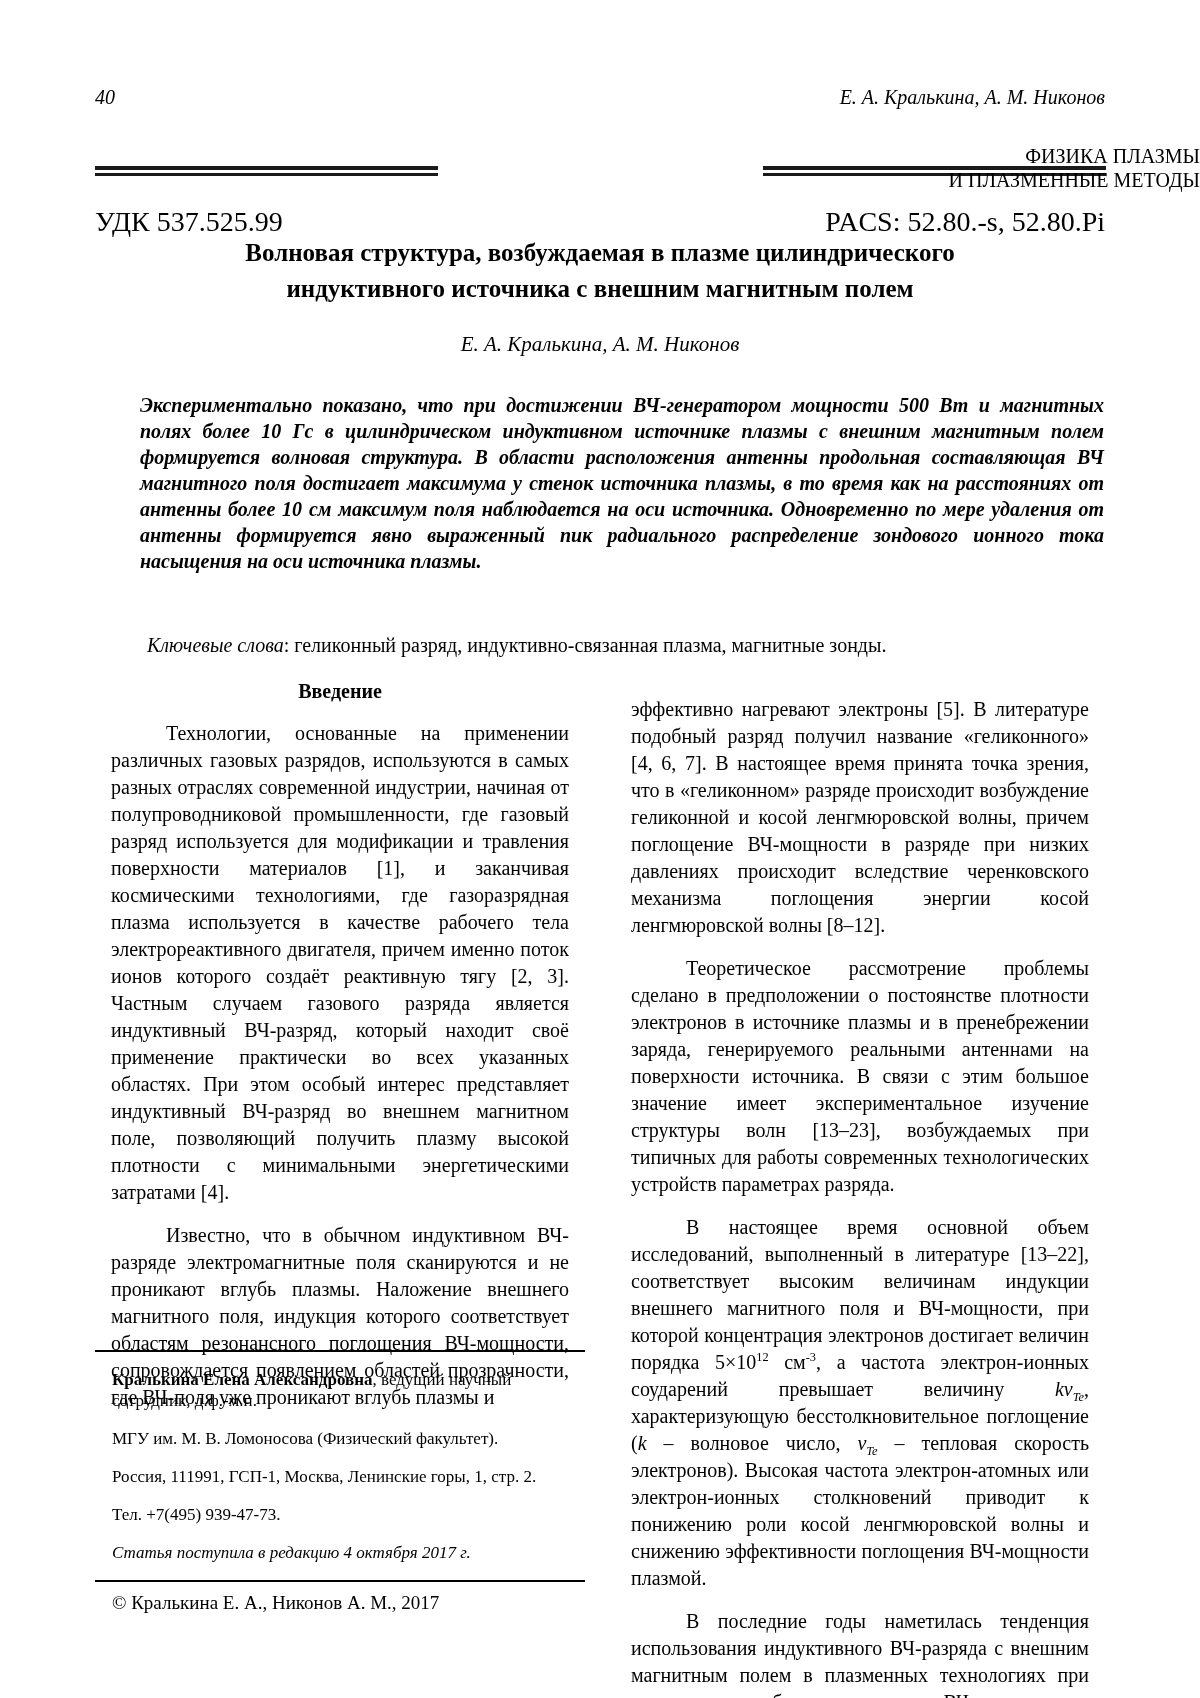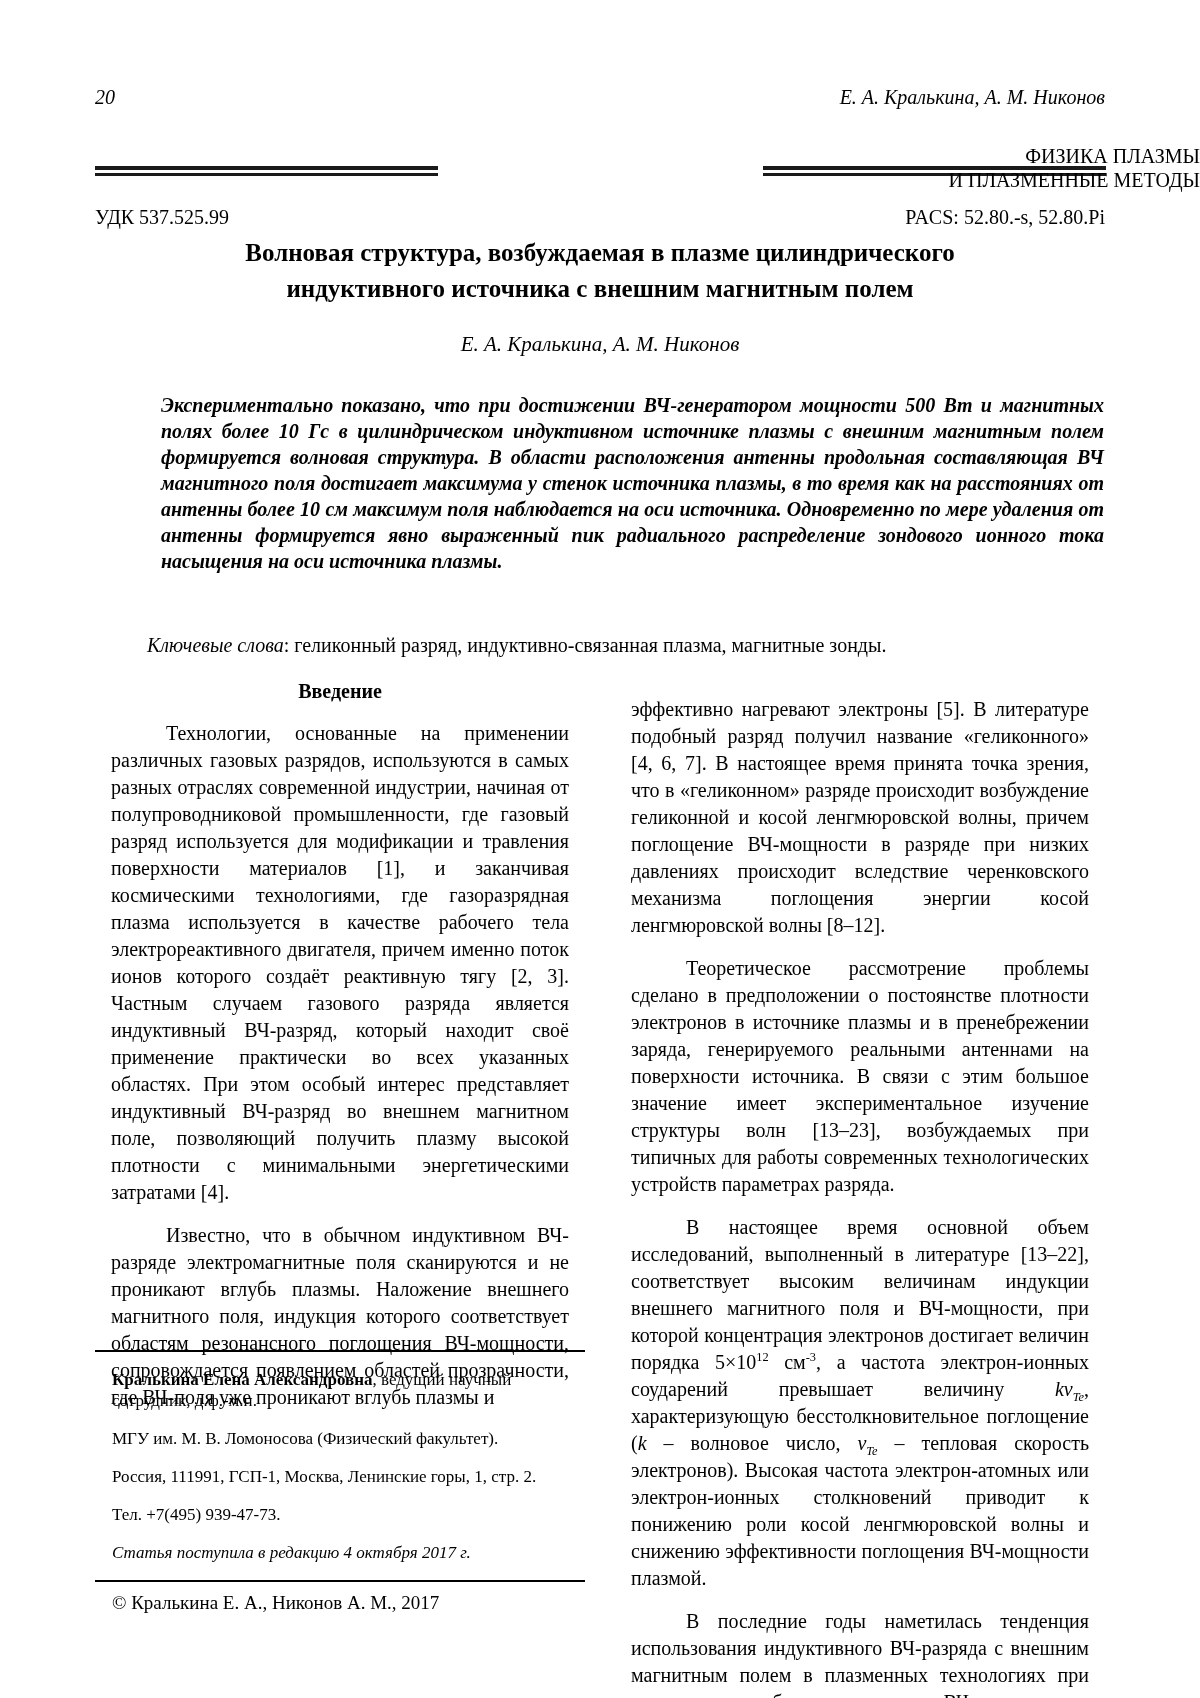--- a/index.html
+++ b/index.html
@@ -24,34 +24,34 @@
   }
   .rule-double{
     position:absolute;top:166px;height:3px;width:343px;
     border-top:4px solid #1a1a1a;border-bottom:3px solid #1a1a1a;
   }
   .rule-double.left{left:95px;}
   .rule-double.right{right:94px;}
   .codes-row{
     position:absolute;top:206px;left:95px;right:95px;
     display:flex;justify-content:space-between;
-    font-size:20px;
+    font-size:28px;
   }
   
   .article-title{
     position:absolute;top:235px;left:60px;right:60px;
     text-align:center;font-size:25px;font-weight:bold;line-height:36px;
   }
   .article-authors{
     position:absolute;top:332px;left:0;right:0;
     text-align:center;font-size:21px;font-style:italic;
   }
   
   .abstract{
-    position:absolute;top:392px;left:161px;right:96px;
+    position:absolute;top:392px;left:140px;right:96px;
     font-size:20px;font-weight:bold;font-style:italic;
     line-height:26px;text-align:justify;
   }
   .keywords{
     position:absolute;top:634px;left:147px;right:96px;
     font-size:20px;
   }
   .keywords .kw-label{font-style:italic;}
   
   .body-cols{
@@ -82,21 +82,21 @@
   .fn-received{font-style:italic;margin-top:14px !important;}
   .fn-rule2{border-top:2px solid #000;height:0;margin:8px 0 0 0;}
   .fn-copyright{margin-top:9px !important;font-size:19px !important;line-height:23px !important;}
 </style>
 </head>
 <body>
 
 <div class="page">
 
   <div class="running-head">
-    <span>20</span>
+    <span>40</span>
     <span>Е. А. Кралькина, А. М. Никонов</span>
   </div>
 
   <div class="rule-double left"></div>
   <div class="rule-double right"></div>
   <div class="banner-text">
     <div>ФИЗИКА ПЛАЗМЫ</div>
     <div>И ПЛАЗМЕННЫЕ МЕТОДЫ</div>
   </div>
 

